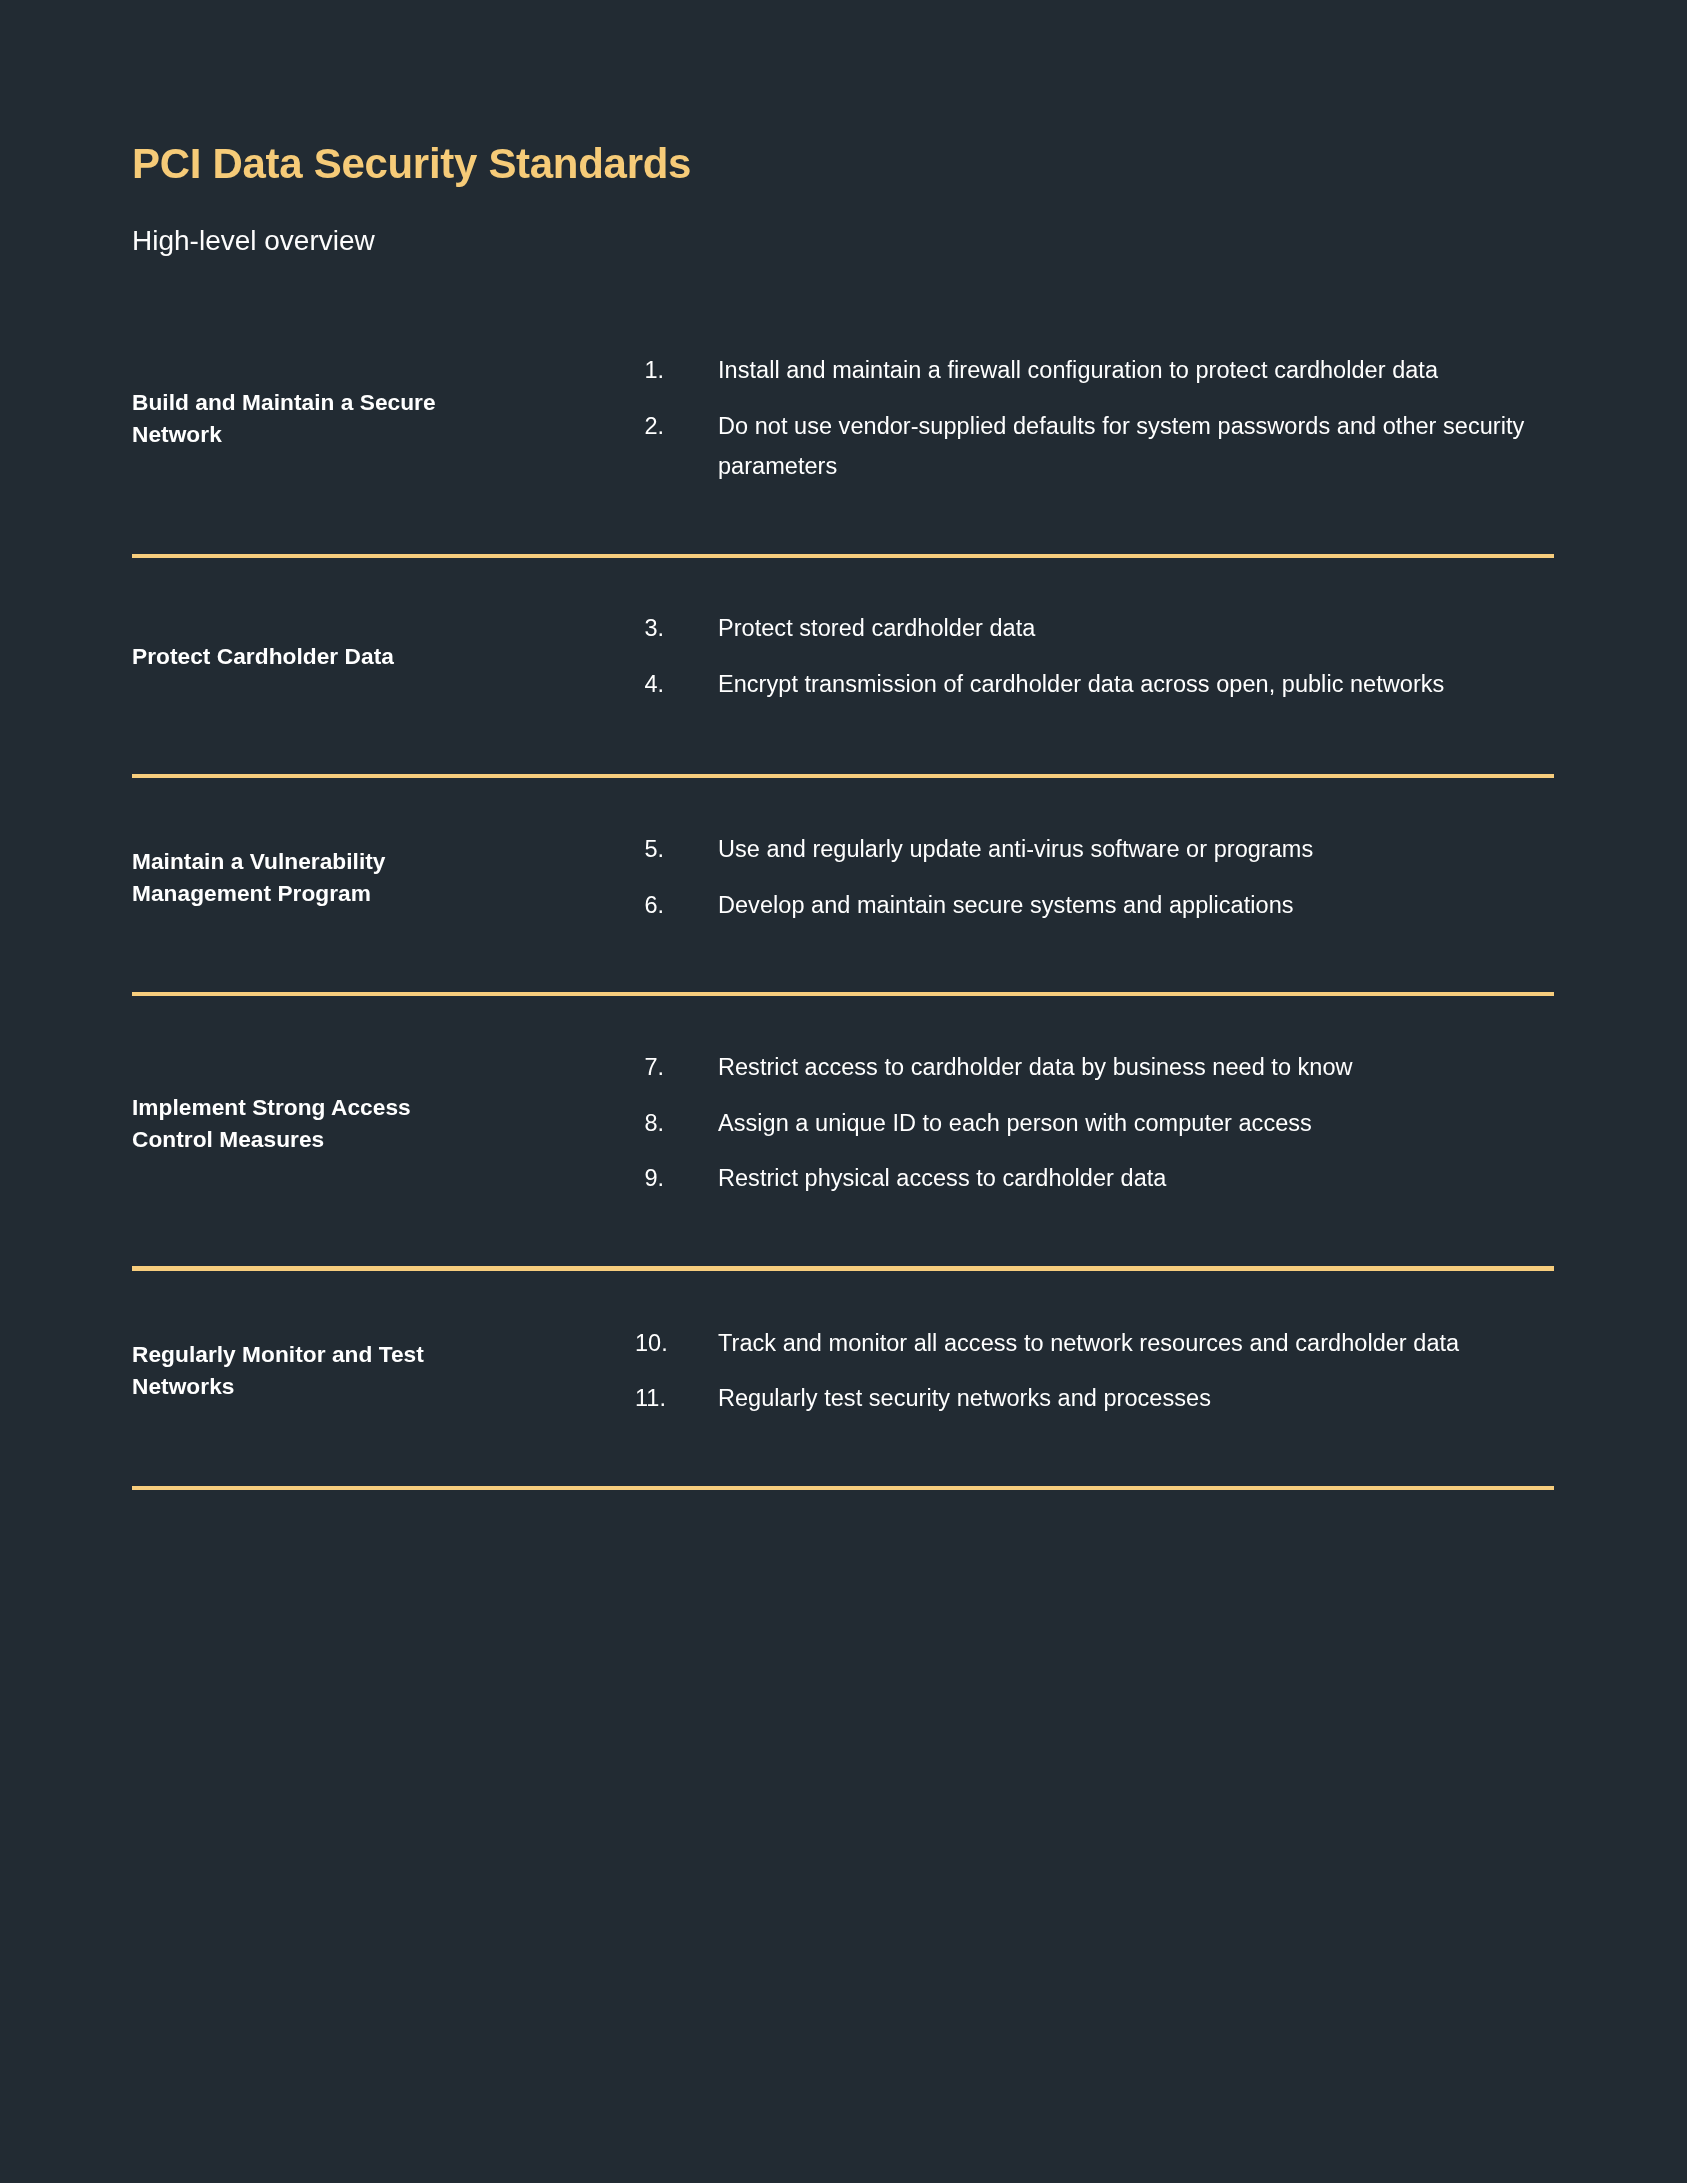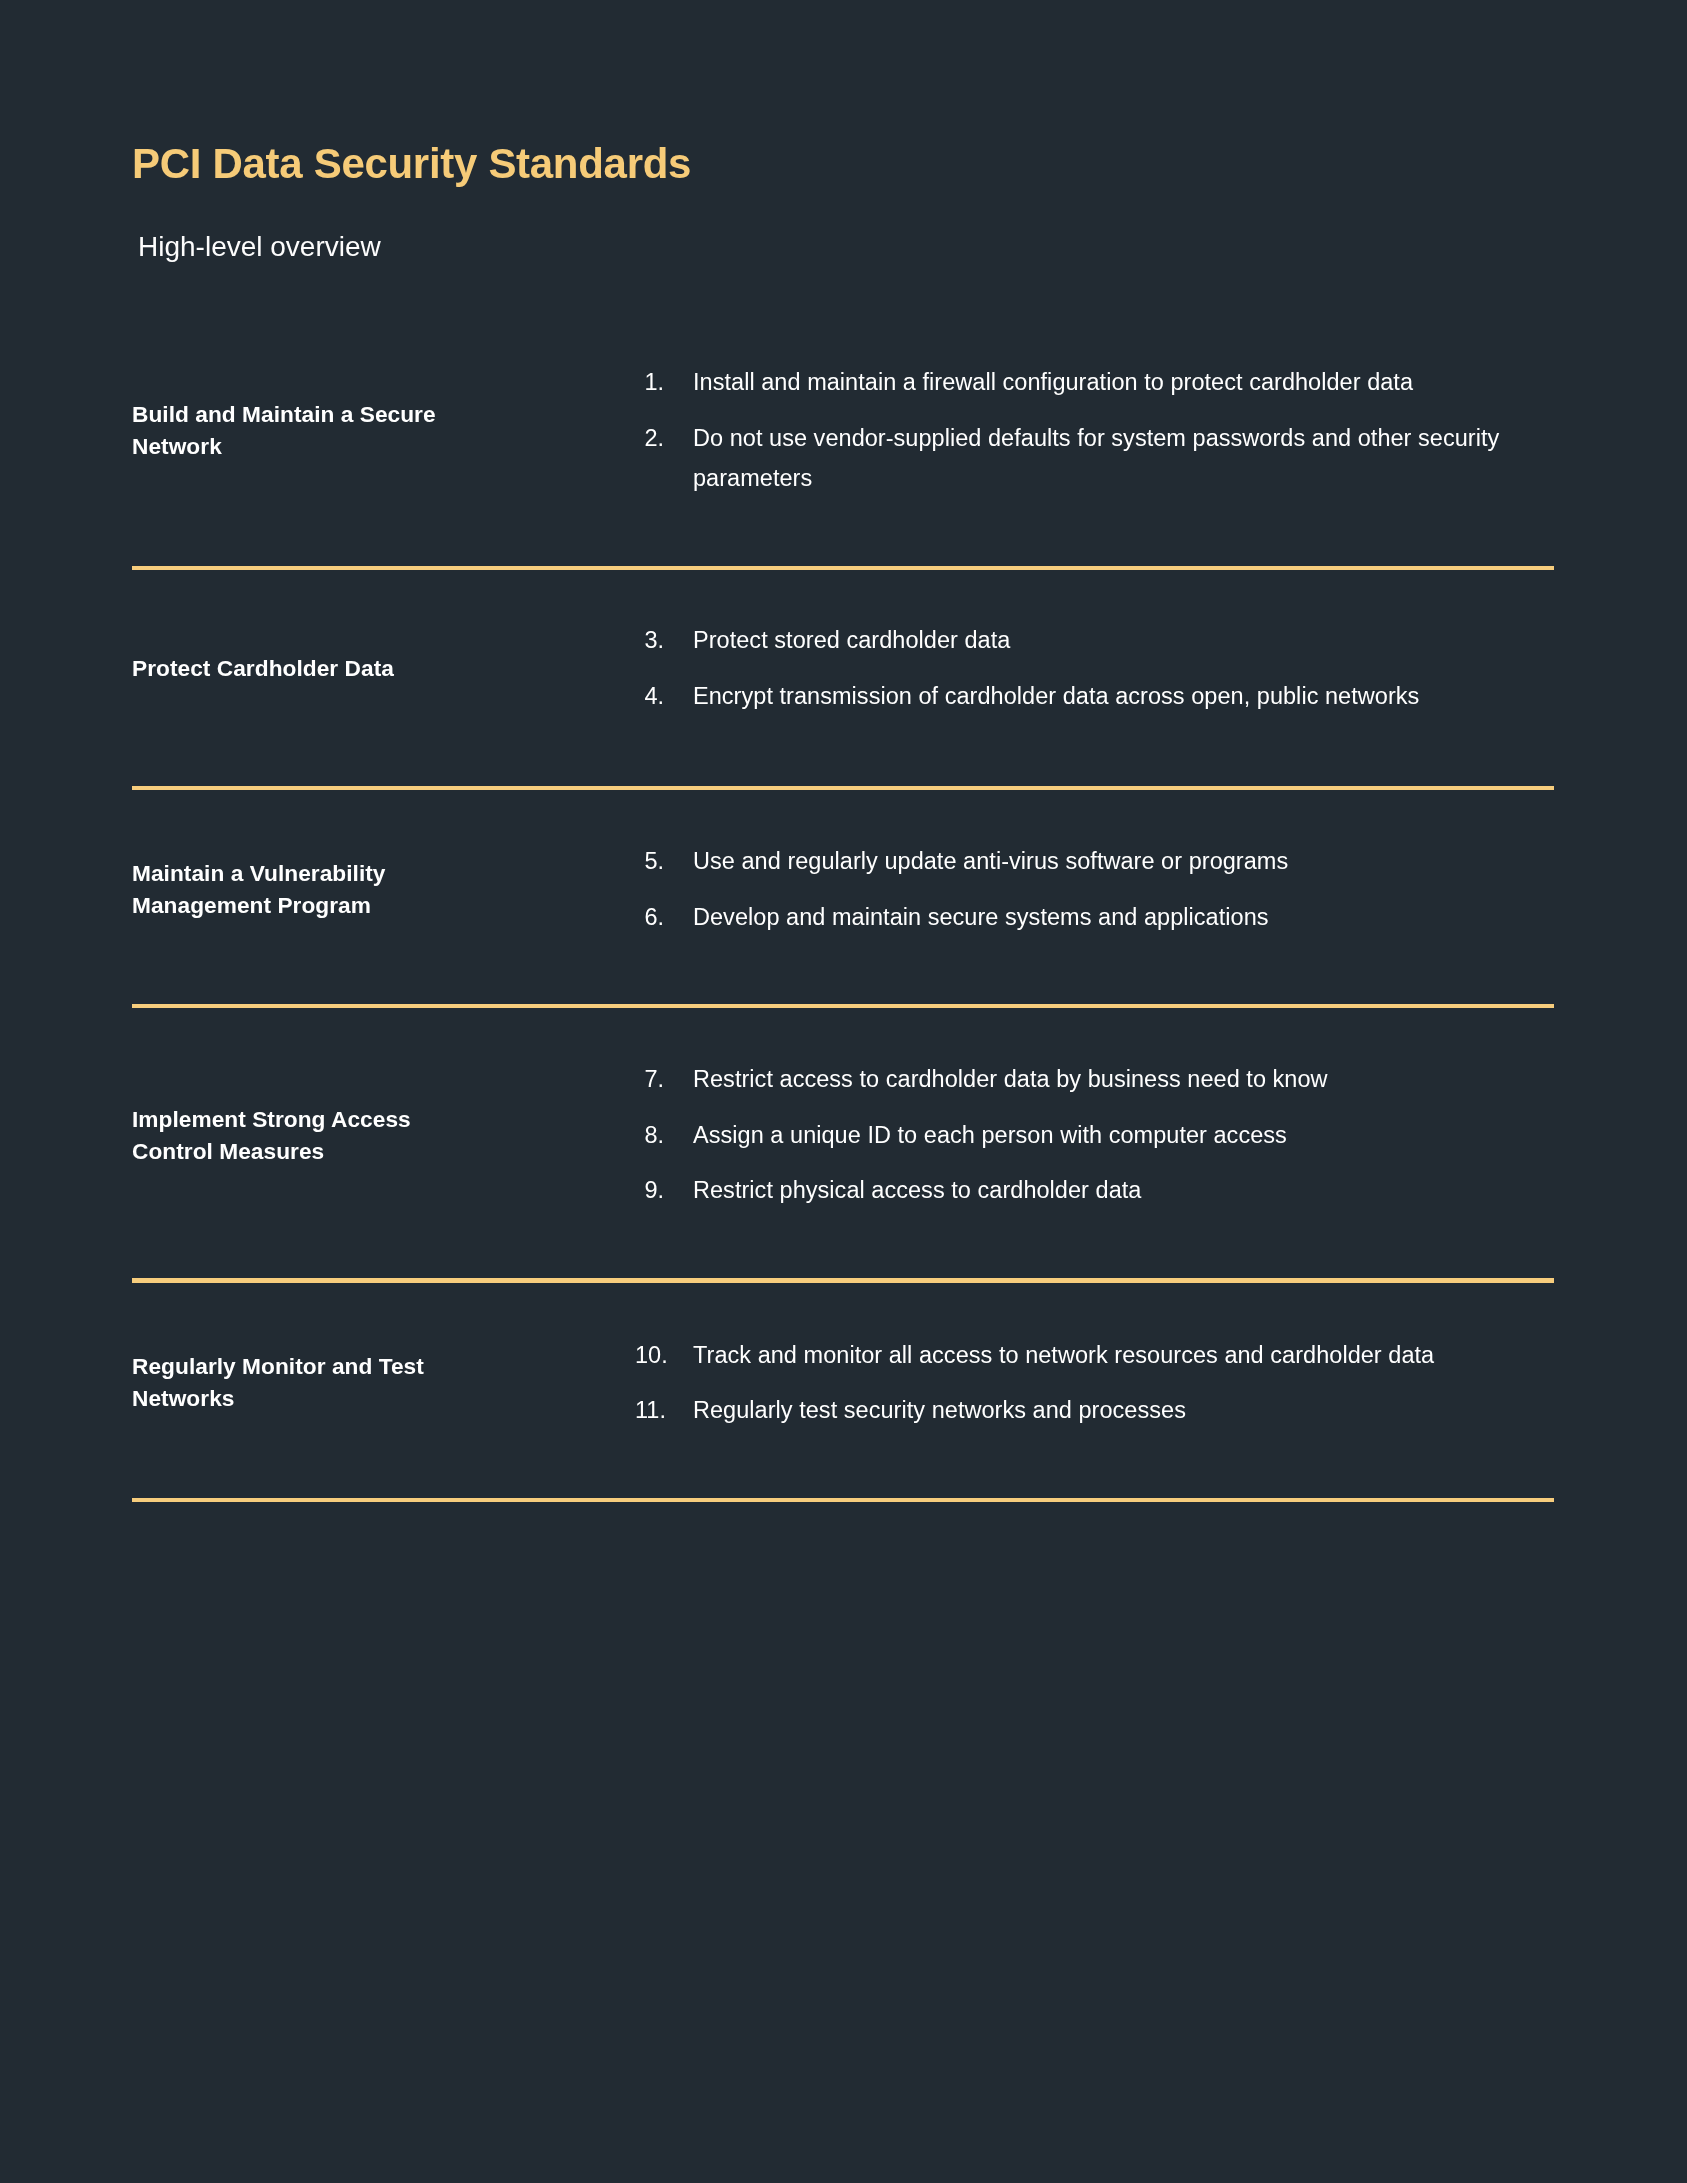--- a/index.html
+++ b/index.html
@@ -41,21 +41,21 @@
     letter-spacing: -0.3px;
     line-height: 1.12;
     margin: 0;
     white-space: nowrap;
   }
   .doc-subtitle {
     font-size: 28px;
     font-weight: normal;
     color: #fdfdfd;
     line-height: 1.2;
-    margin: 6px;
+    margin: 0;
     padding-top: 37px;
   }
 
   
   .sections {
     padding-top: 81px;
   }
 
   .section {
     position: relative;
@@ -110,20 +110,21 @@
   }
 
   .req-text {
     flex: 1 1 auto;
     font-size: 23.5px;
     font-weight: normal;
     color: #ffffff;
     line-height: 1.72;
     letter-spacing: 0.04px;
     max-width: 828px;
+    margin-left: 25px;
   }
 
   .divider {
     height: 4.1px;
     background: #f7cd7d;
     width: 100%;
   }
 
   
   .s0 .section-inner { padding-top: 11.5px; }

